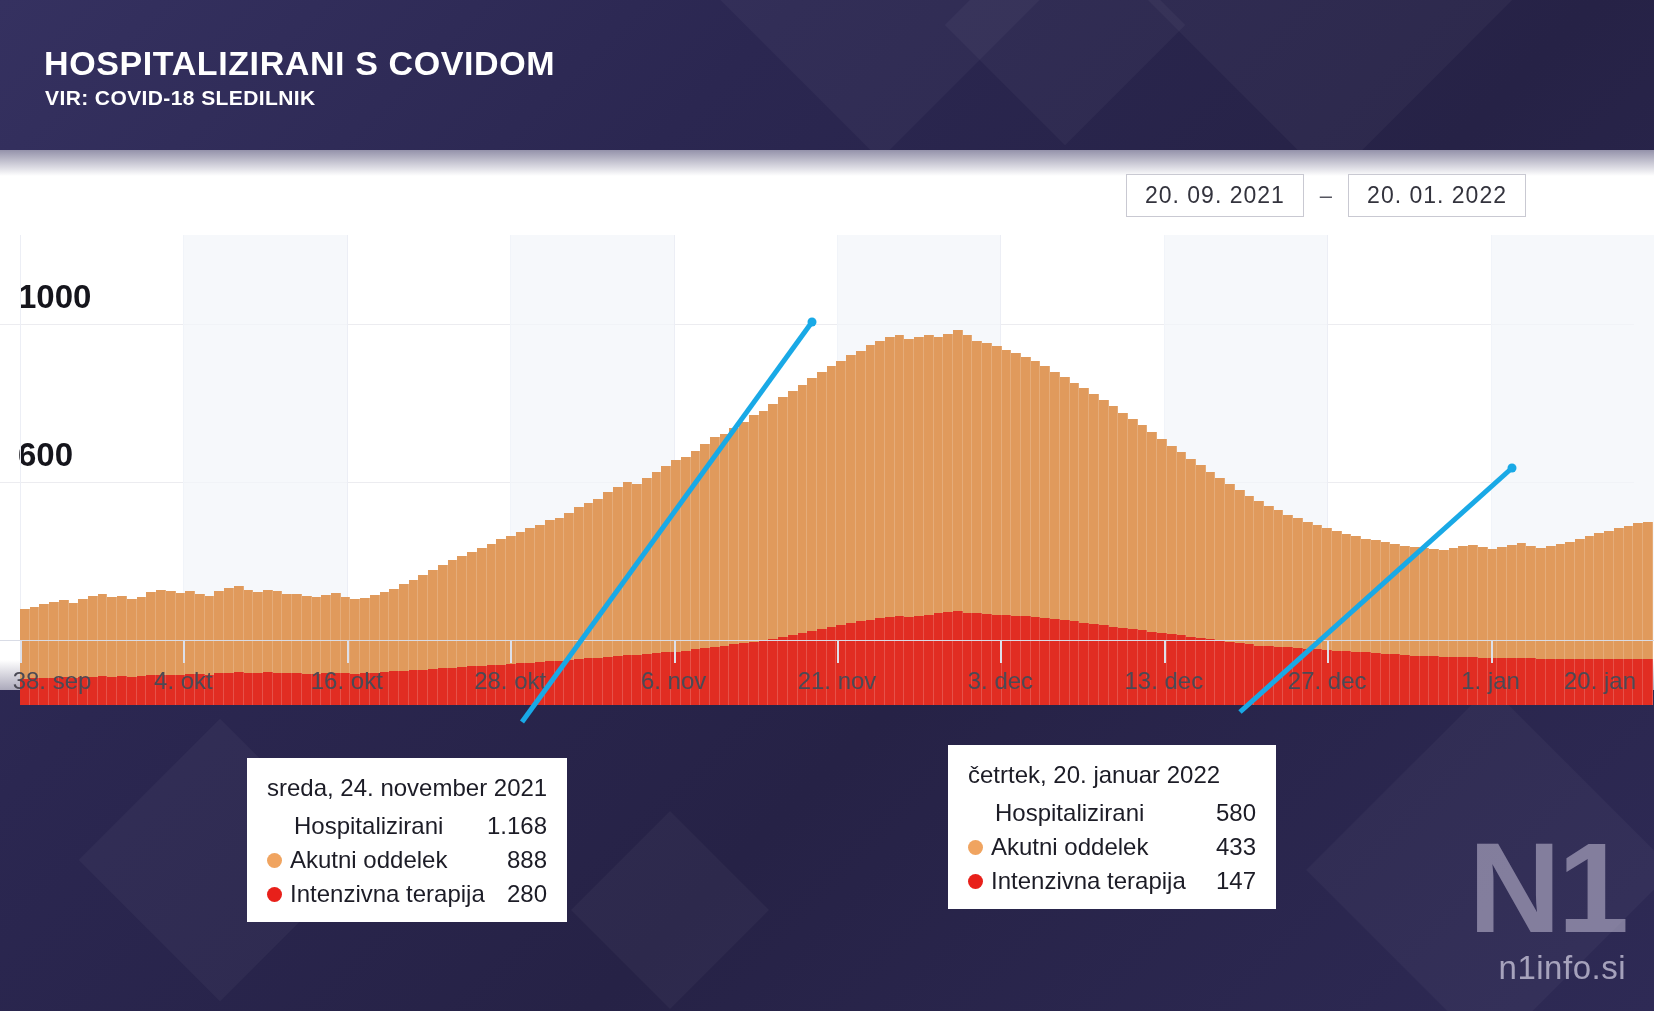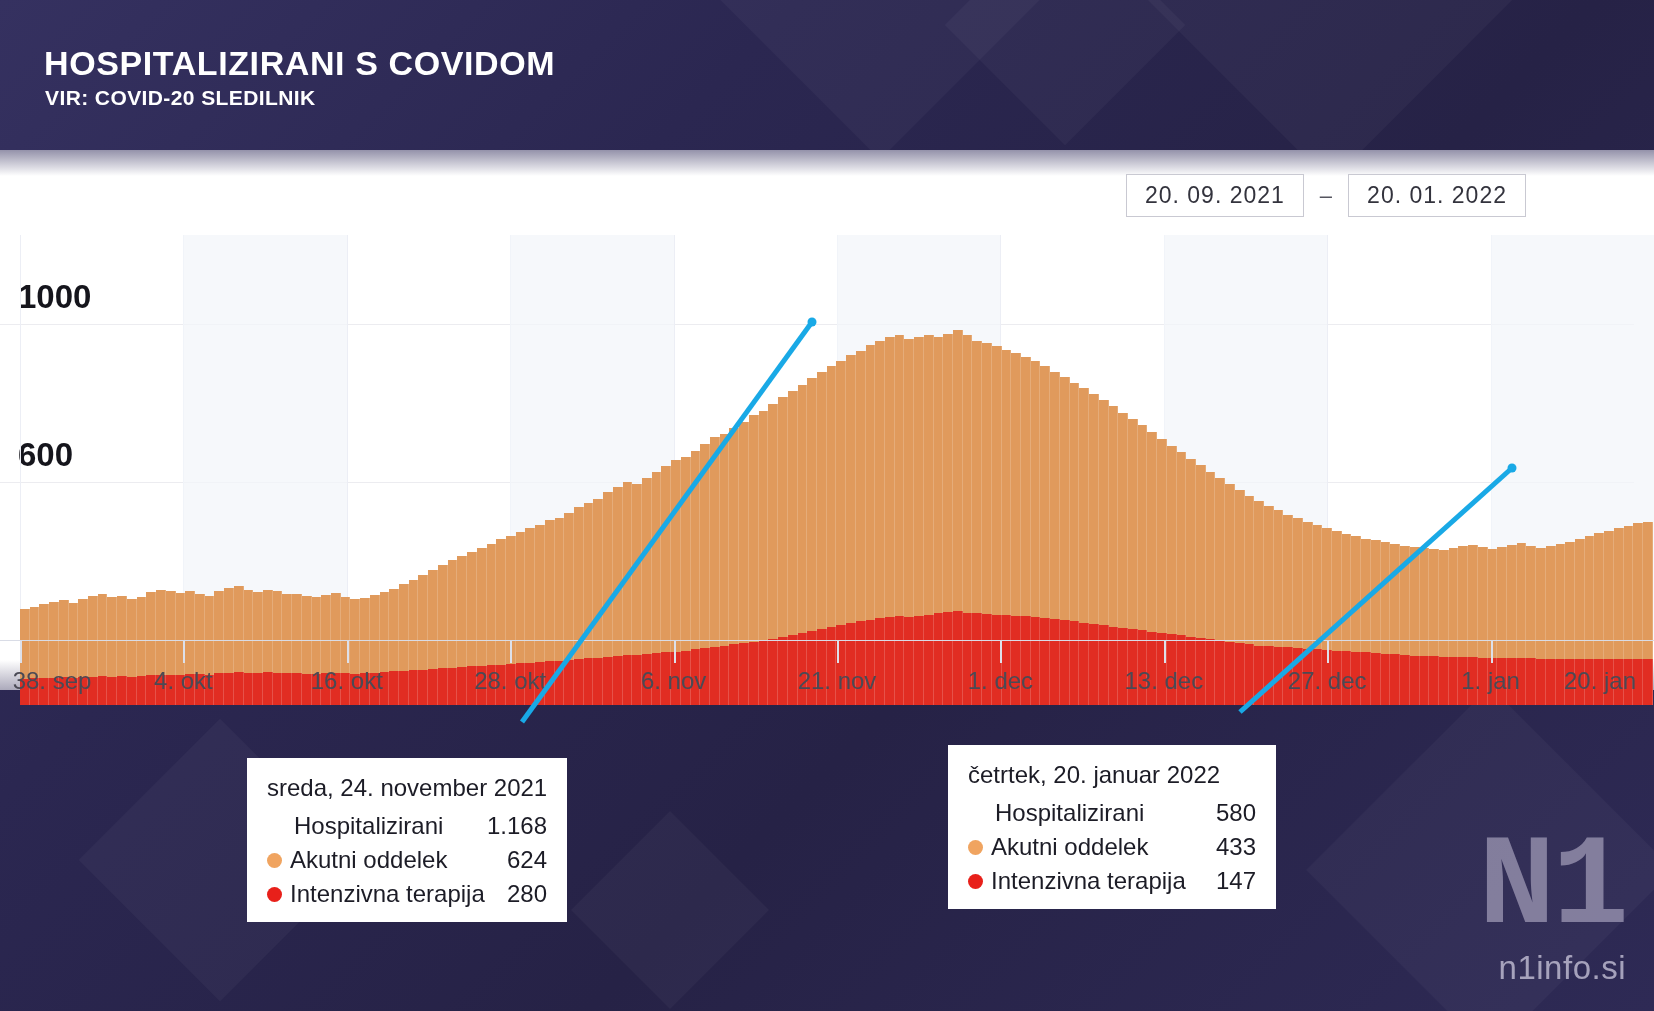--- a/index.html
+++ b/index.html
@@ -126,42 +126,42 @@
   .tt-dot.spacer{background:transparent;}
   .tt-name{flex:1 1 auto;white-space:nowrap;}
   .tt-val{margin-left:18px;white-space:nowrap;}
   .tt-row.total .tt-name{padding-left:4px;font-weight:normal;}
 
   
   #logo{position:absolute;right:28px;bottom:24px;text-align:right;}
   #logo-mark{
     font-size:128px;font-weight:bold;color:rgba(196,192,215,.55);
     line-height:.92;letter-spacing:-3px;
-    font-family:Liberation Mono, monospace;
+    font-family:Liberation Sans, sans-serif;
   }
   #logo-text{
     font-size:33px;color:rgba(205,202,222,.75);letter-spacing:.5px;margin-top:2px;
     font-family:"Liberation Sans", sans-serif;
   }
 </style>
 </head>
 <body>
 
 <div id="backdrop">
   <div class="ghost g1"></div>
   <div class="ghost g2"></div>
   <div class="ghost g3"></div>
   <div class="ghost g4"></div>
   <div class="ghost g5"></div>
   <div class="ghost g6"></div>
 </div>
 
 <div id="header">
   <div id="title">HOSPITALIZIRANI S COVIDOM</div>
-  <div id="subtitle">VIR: COVID-20 SLEDILNIK</div>
+  <div id="subtitle">VIR: COVID-18 SLEDILNIK</div>
 </div>
 
 <div id="panel">
   <div id="panel-top-shade"></div>
   <div id="panel-bottom-shade"></div>
 
   <div id="daterange">
     <div class="date-box">20. 09. 2021</div>
     <div class="date-dash">–</div>
     <div class="date-box">20. 01. 2022</div>
@@ -877,21 +877,21 @@
         <div class="tickmark" style="left: 1327.2px;"></div>
         <div class="tickmark" style="left: 1490.6px;"></div>
       </div>
     <div id="xlabels">
         <div class="xlabel" style="left: 52px;">38. sep</div>
         <div class="xlabel" style="left: 183.4px;">4. okt</div>
         <div class="xlabel" style="left: 346.8px;">16. okt</div>
         <div class="xlabel" style="left: 510.2px;">28. okt</div>
         <div class="xlabel" style="left: 673.6px;">6. nov</div>
         <div class="xlabel" style="left: 837px;">21. nov</div>
-        <div class="xlabel" style="left: 1000.4px;">1. dec</div>
+        <div class="xlabel" style="left: 1000.4px;">3. dec</div>
         <div class="xlabel" style="left: 1163.8px;">13. dec</div>
         <div class="xlabel" style="left: 1327.2px;">27. dec</div>
         <div class="xlabel" style="left: 1490.6px;">1. jan</div>
         <div class="xlabel" style="left: 1600px;">20. jan</div>
       </div>
   </div>
 </div>
 
 <svg id="callouts" viewBox="0 0 1654 1011" preserveAspectRatio="none">
   <line id="callout-line-1" x1="812" y1="322" x2="522" y2="722" stroke="#19a9e6" stroke-width="5"></line>
@@ -903,21 +903,21 @@
 <div class="tooltip" id="tooltip-left">
   <div class="tt-date">sreda, 24. november 2021</div>
   <div class="tt-row total">
     <span class="tt-dot spacer"></span>
     <span class="tt-name">Hospitalizirani</span>
     <span class="tt-val">1.168</span>
   </div>
   <div class="tt-row">
     <span class="tt-dot" style="background:#f0a460"></span>
     <span class="tt-name">Akutni oddelek</span>
-    <span class="tt-val">624</span>
+    <span class="tt-val">888</span>
   </div>
   <div class="tt-row">
     <span class="tt-dot" style="background:#e8201a"></span>
     <span class="tt-name">Intenzivna terapija</span>
     <span class="tt-val">280</span>
   </div>
 </div>
 
 <div class="tooltip" id="tooltip-right">
   <div class="tt-date">četrtek, 20. januar 2022</div>

